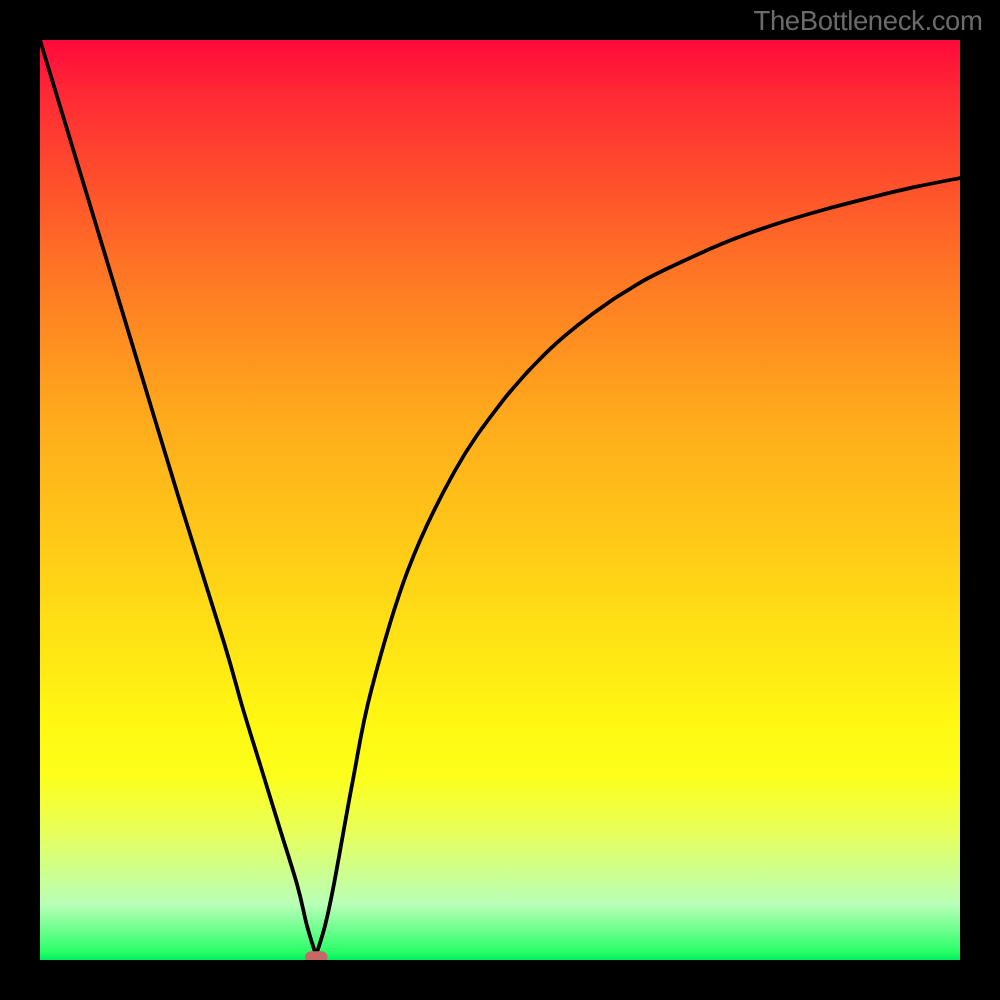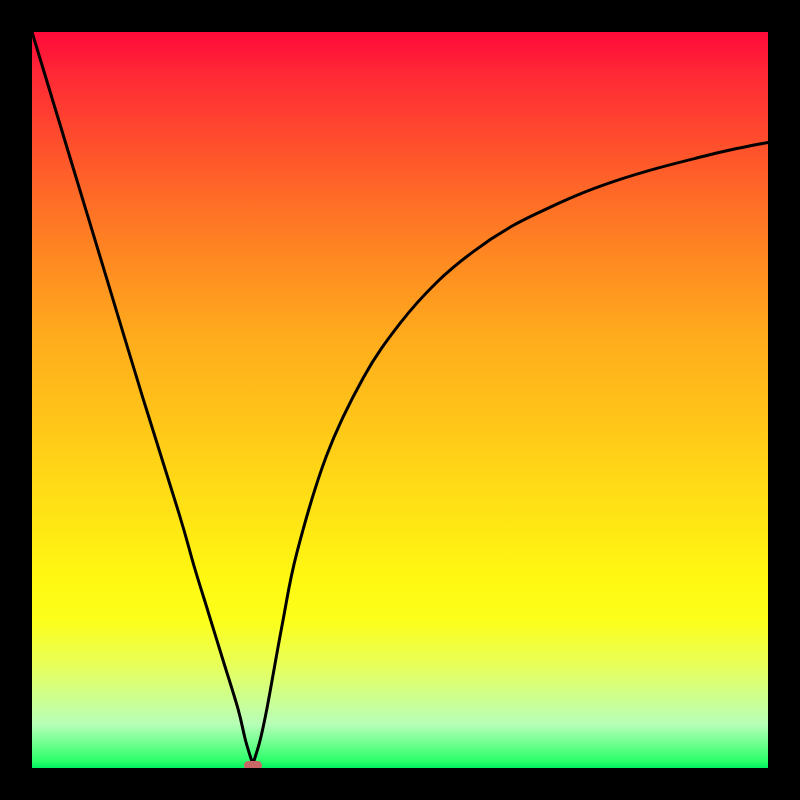--- a/index.html
+++ b/index.html
@@ -70,20 +70,21 @@
     border-radius: 5px;
     background: #c86866;
     z-index: 11;
     transform: translate(-50%, 0);
   }
 </style>
 </head>
 <body>
 
 <div class="container">
+  <div class="watermark">TheBottleneck.com</div>
 
   <div class="plot-area">
     <div class="gradient-bg"></div>
     <svg class="curve" viewBox="0 0 736 736" preserveAspectRatio="none">
       <path id="curve-path" d="M 0.00 0.00 C 6.62 21.86, 23.55 77.72, 36.80 121.44 C 50.05 165.16, 60.35 199.16, 73.60 242.88 C 86.85 286.60, 97.15 321.26, 110.40 364.32 C 123.65 407.38, 137.93 451.61, 147.20 482.08 C 156.47 512.55, 156.62 515.72, 161.92 533.60 C 167.22 551.48, 171.34 564.22, 176.64 581.44 C 181.94 598.66, 186.06 612.06, 191.36 629.28 C 196.66 646.50, 202.11 662.94, 206.08 677.12 C 210.05 691.30, 210.79 698.10, 213.44 708.03 C 216.09 717.97, 219.48 727.95, 220.80 732.32 M 220.80 732.32 C 222.12 727.95, 225.51 718.63, 228.16 708.03 C 230.81 697.43, 231.55 694.24, 235.52 673.44 C 239.49 652.64, 244.94 620.04, 250.24 592.48 C 255.54 564.92, 257.01 550.69, 264.96 520.35 C 272.91 490.01, 282.48 455.33, 294.40 423.94 C 306.32 392.54, 317.95 369.77, 331.20 345.92 C 344.45 322.07, 354.75 308.68, 368.00 291.46 C 381.25 274.23, 391.55 263.22, 404.80 250.24 C 418.05 237.26, 428.35 229.26, 441.60 219.33 C 454.85 209.39, 465.15 202.72, 478.40 195.04 C 491.65 187.36, 501.95 182.87, 515.20 176.64 C 528.45 170.41, 538.75 165.75, 552.00 160.45 C 565.25 155.15, 575.55 151.57, 588.80 147.20 C 602.05 142.83, 612.35 139.87, 625.60 136.16 C 638.85 132.45, 649.15 129.90, 662.40 126.59 C 675.65 123.28, 685.95 120.67, 699.20 117.76 C 712.45 114.85, 729.38 111.72, 736.00 110.40" stroke="#000" stroke-width="3" fill="none" stroke-linecap="round" stroke-linejoin="round"></path>
     </svg>
     <div class="minimum-mark" id="min-mark" style="left: 220.8px; bottom: -2px;"></div>
   </div>
 </div>
 

